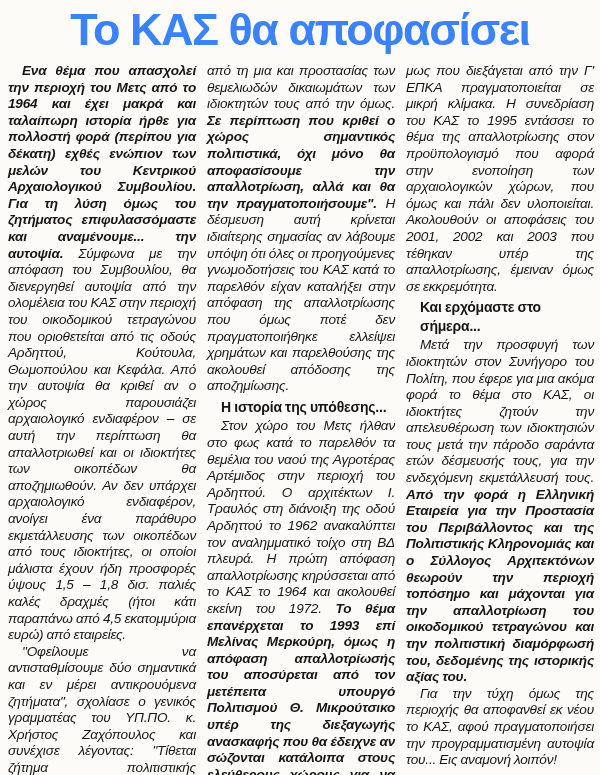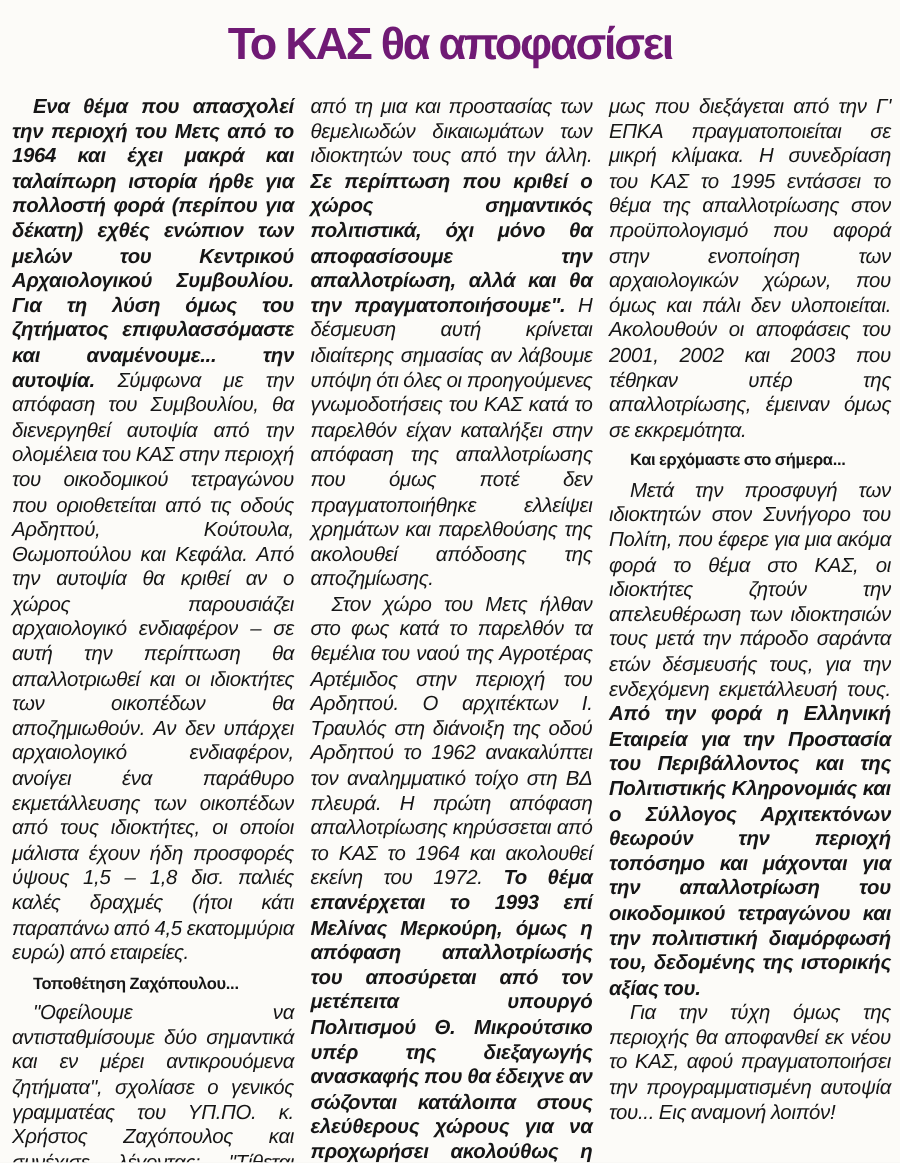--- a/index.html
+++ b/index.html
@@ -13,24 +13,24 @@
     width: 600px; height: 775px;
     background: #fcfbf8;
     color: #141414;
     overflow: hidden;
     box-sizing: border-box;
   }
   .headline {
     padding-top: 6px;
     text-align: center;
     font-weight: bold;
-    font-size: 30px;
+    font-size: 45px;
     line-height: 48px;
     letter-spacing: -1.5px;
-    color: #701a75;
+    color: #3b82f6;
   }
   .columns {
     display: flex;
     gap: 11px;
     padding: 9px 8px 0 8px;
     box-sizing: border-box;
   }
   .col {
     width: 188px;
     flex: 0 0 188px;
@@ -41,21 +41,21 @@
     word-spacing: -0.4px;
     color: #161616;
     box-sizing: border-box;
   }
   .col p { margin: 0; font-style: italic; }
   p.indent { text-indent: 14px; }
   p.cont   { text-indent: 0; }
   .bold    { font-weight: bold; }
   .subhead {
     font-weight: bold;
-    font-size: 11px;
+    font-size: 14px;
     line-height: 18.5px;
     text-align: left;
     padding-left: 14px;
     margin: 3px 0 2px 0;
     text-indent: 0;
     letter-spacing: -0.2px;
   }
 </style>
 </head>
 <body>
@@ -66,30 +66,30 @@
     <div>Το ΚΑΣ θα αποφασίσει</div>
   </div>
 
   <div class="columns">
 
     <div class="col">
       <p class="indent">
         <span class="bold">Ενα θέμα που απασχολεί την περιοχή του Μετς από το 1964 και έχει μακρά και ταλαίπωρη ιστορία ήρθε για πολλοστή φορά (περίπου για δέκατη) εχθές ενώπιον των μελών του Κεντρικού Αρχαιολογικού Συμβουλίου. Για τη λύση όμως του ζητήματος επιφυλασσόμαστε και αναμένουμε... την αυτοψία. </span>
         <span>Σύμφωνα με την απόφαση του Συμβουλίου, θα διενεργηθεί αυτοψία από την ολομέλεια του ΚΑΣ στην περιοχή του οικοδομικού τετραγώνου που οριοθετείται από τις οδούς Αρδηττού, Κούτουλα, Θωμοπούλου και Κεφάλα. Από την αυτοψία θα κριθεί αν ο χώρος παρουσιάζει αρχαιολογικό ενδιαφέρον – σε αυτή την περίπτωση θα απαλλοτριωθεί και οι ιδιοκτήτες των οικοπέδων θα αποζημιωθούν. Αν δεν υπάρχει αρχαιολογικό ενδιαφέρον, ανοίγει ένα παράθυρο εκμετάλλευσης των οικοπέδων από τους ιδιοκτήτες, οι οποίοι μάλιστα έχουν ήδη προσφορές ύψους 1,5 – 1,8 δισ. παλιές καλές δραχμές (ήτοι κάτι παραπάνω από 4,5 εκατομμύρια ευρώ) από εταιρείες.</span>
       </p>
-      <div class="subhead">Τοποθέτηση Ζαχόπουλου...</div>
       <p class="indent">"Οφείλουμε να αντισταθμίσουμε δύο σημαντικά και εν μέρει αντικρουόμενα ζητήματα", σχολίασε ο γενικός γραμματέας του ΥΠ.ΠΟ. κ. Χρήστος Ζαχόπουλος και συνέχισε λέγοντας: "Τίθεται ζήτημα πολιτιστικής κληρονομιάς</p>
     </div>
 
     <div class="col">
       <p class="cont">
-        <span>από τη μια και προστασίας των θεμελιωδών δικαιωμάτων των ιδιοκτητών τους από την άλλη. </span>
+        <span>από τη μια και προστασίας των θεμελιωδών δικαιωμάτων των ιδιοκτητών τους από την όμως. </span>
         <span class="bold">Σε περίπτωση που κριθεί ο χώρος σημαντικός πολιτιστικά, όχι μόνο θα αποφασίσουμε την απαλλοτρίωση, αλλά και θα την πραγματοποιήσουμε". </span>
         <span>Η δέσμευση αυτή κρίνεται ιδιαίτερης σημασίας αν λάβουμε υπόψη ότι όλες οι προηγούμενες γνωμοδοτήσεις του ΚΑΣ κατά το παρελθόν είχαν καταλήξει στην απόφαση της απαλλοτρίωσης που όμως ποτέ δεν πραγματοποιήθηκε ελλείψει χρημάτων και παρελθούσης της ακολουθεί απόδοσης της αποζημίωσης.</span>
       </p>
+      <div class="subhead">Η ιστορία της υπόθεσης...</div>
       <p class="indent">
         <span>Στον χώρο του Μετς ήλθαν στο φως κατά το παρελθόν τα θεμέλια του ναού της Αγροτέρας Αρτέμιδος στην περιοχή του Αρδηττού. Ο αρχιτέκτων Ι. Τραυλός στη διάνοιξη της οδού Αρδηττού το 1962 ανακαλύπτει τον αναλημματικό τοίχο στη ΒΔ πλευρά. Η πρώτη απόφαση απαλλοτρίωσης κηρύσσεται από το ΚΑΣ το 1964 και ακολουθεί εκείνη του 1972. </span>
         <span class="bold">Το θέμα επανέρχεται το 1993 επί Μελίνας Μερκούρη, όμως η απόφαση απαλλοτρίωσής του αποσύρεται από τον μετέπειτα υπουργό Πολιτισμού Θ. Μικρούτσικο υπέρ της διεξαγωγής ανασκαφής που θα έδειχνε αν σώζονται κατάλοιπα στους ελεύθερους χώρους για να προχωρήσει ακολούθως η απαλλοτρίωση. </span>
         
       </p>
     </div>
 
     <div class="col">
       <p class="cont">μως που διεξάγεται από την Γ' ΕΠΚΑ πραγματοποιείται σε μικρή κλίμακα. Η συνεδρίαση του ΚΑΣ το 1995 εντάσσει το θέμα της απαλλοτρίωσης στον προϋπολογισμό που αφορά στην ενοποίηση των αρχαιολογικών χώρων, που όμως και πάλι δεν υλοποιείται. Ακολουθούν οι αποφάσεις του 2001, 2002 και 2003 που τέθηκαν υπέρ της απαλλοτρίωσης, έμειναν όμως σε εκκρεμότητα.</p>
       <div class="subhead">Και ερχόμαστε στο σήμερα...</div>

